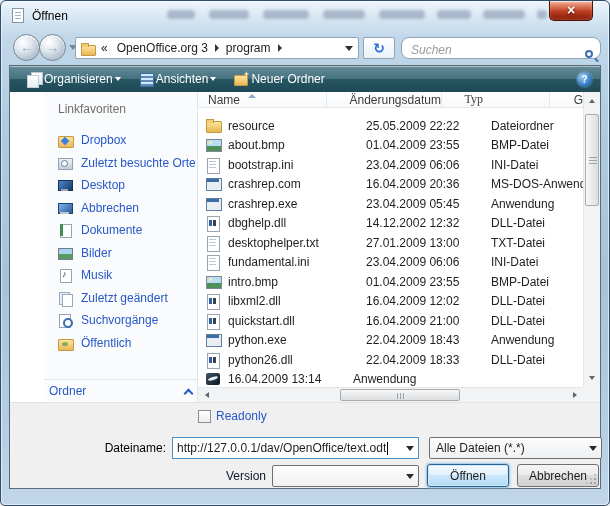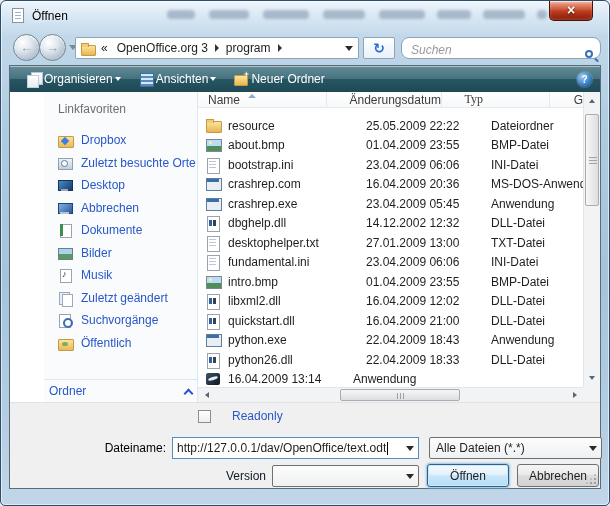--- a/index.html
+++ b/index.html
@@ -163,21 +163,21 @@
   .hs-left{left:1px;} .hs-right{right:1px;}
   .tri-left{width:0;height:0;border-top:3.5px solid transparent;border-bottom:3.5px solid transparent;border-right:4px solid #5c666f;}
   .tri-right{width:0;height:0;border-top:3.5px solid transparent;border-bottom:3.5px solid transparent;border-left:4px solid #5c666f;}
   .hs-thumb{position:absolute;left:142px;top:1px;width:120px;height:12px;border:1px solid #a8adb2;border-radius:2px;
     background:linear-gradient(180deg,#f7f7f7,#dcdee0);}
   .hs-thumb::after{content:"";position:absolute;top:3px;left:56px;width:7px;height:6px;
     background:repeating-linear-gradient(90deg,#9aa4ad 0 1px,transparent 1px 3px);}
   .scroll-corner{position:absolute;right:0;bottom:0;width:17px;height:15px;background:#f2f3f5;}
   
   .footer{height:86px;flex:none;background:#f0f0f0;position:relative;border-top:1px solid #dfe3e7;}
-  .readonly{position:absolute;left:188px;top:6px;display:flex;align-items:center;gap:21px;}
+  .readonly{position:absolute;left:188px;top:6px;display:flex;align-items:center;gap:5px;}
   .checkbox{width:13px;height:13px;background:linear-gradient(180deg,#fff,#eceff1);border:1px solid #8d8d8d;}
   .readonly .lbl{color:var(--accent,#2757c8);}
   .fn-label{position:absolute;left:0;top:38px;width:156px;text-align:right;color:#000;}
   .fn-combo{position:absolute;left:162px;top:34px;width:247px;height:22px;background:#fff;border:1px solid #4d90c8;
     display:flex;align-items:center;padding-left:4px;text-align:center;}
   .fn-text{white-space:nowrap;overflow:hidden;}
   .caret-bar{width:1px;height:13px;background:#000;margin-left:1px;flex:none;}
   .combo-arrow{margin-left:auto;width:17px;height:100%;display:flex;align-items:center;justify-content:center;flex:none;}
   .combo-arrow i{width:0;height:0;border-left:4px solid transparent;border-right:4px solid transparent;border-top:5px solid #2a2a2a;}
   .ft-combo{position:absolute;left:419px;top:34px;width:173px;height:22px;border:1px solid #707070;border-radius:2px;

